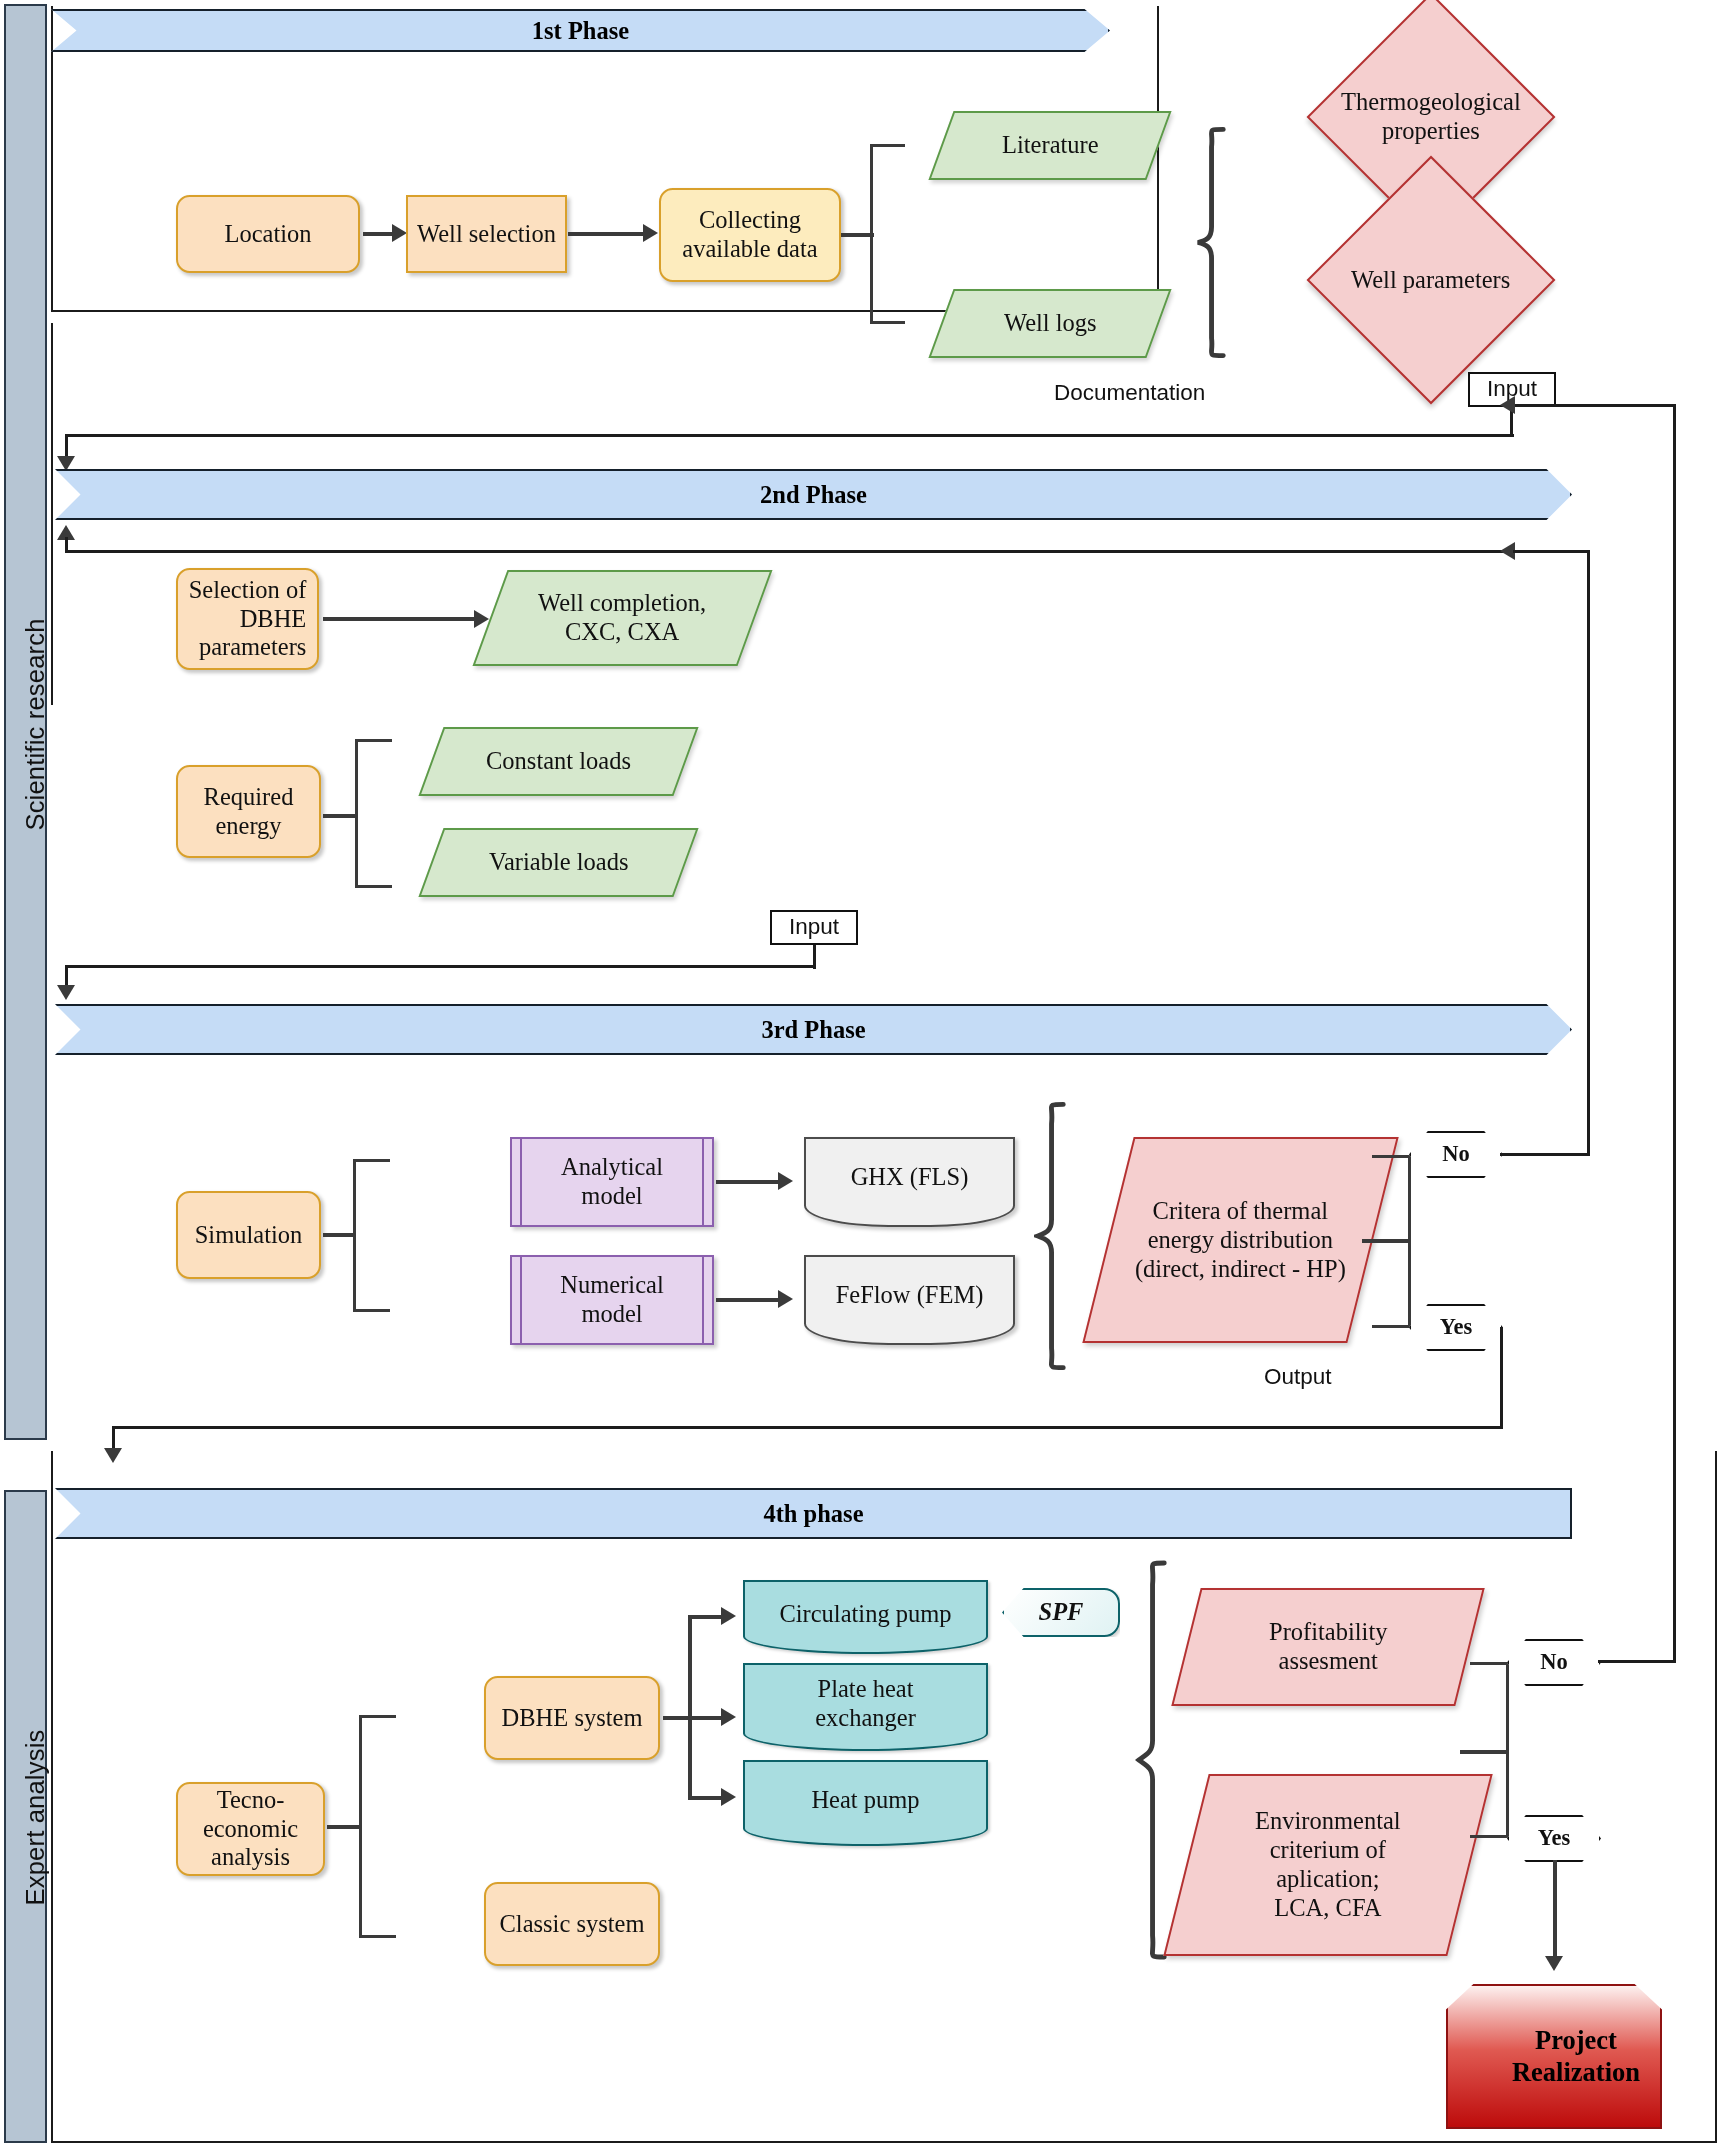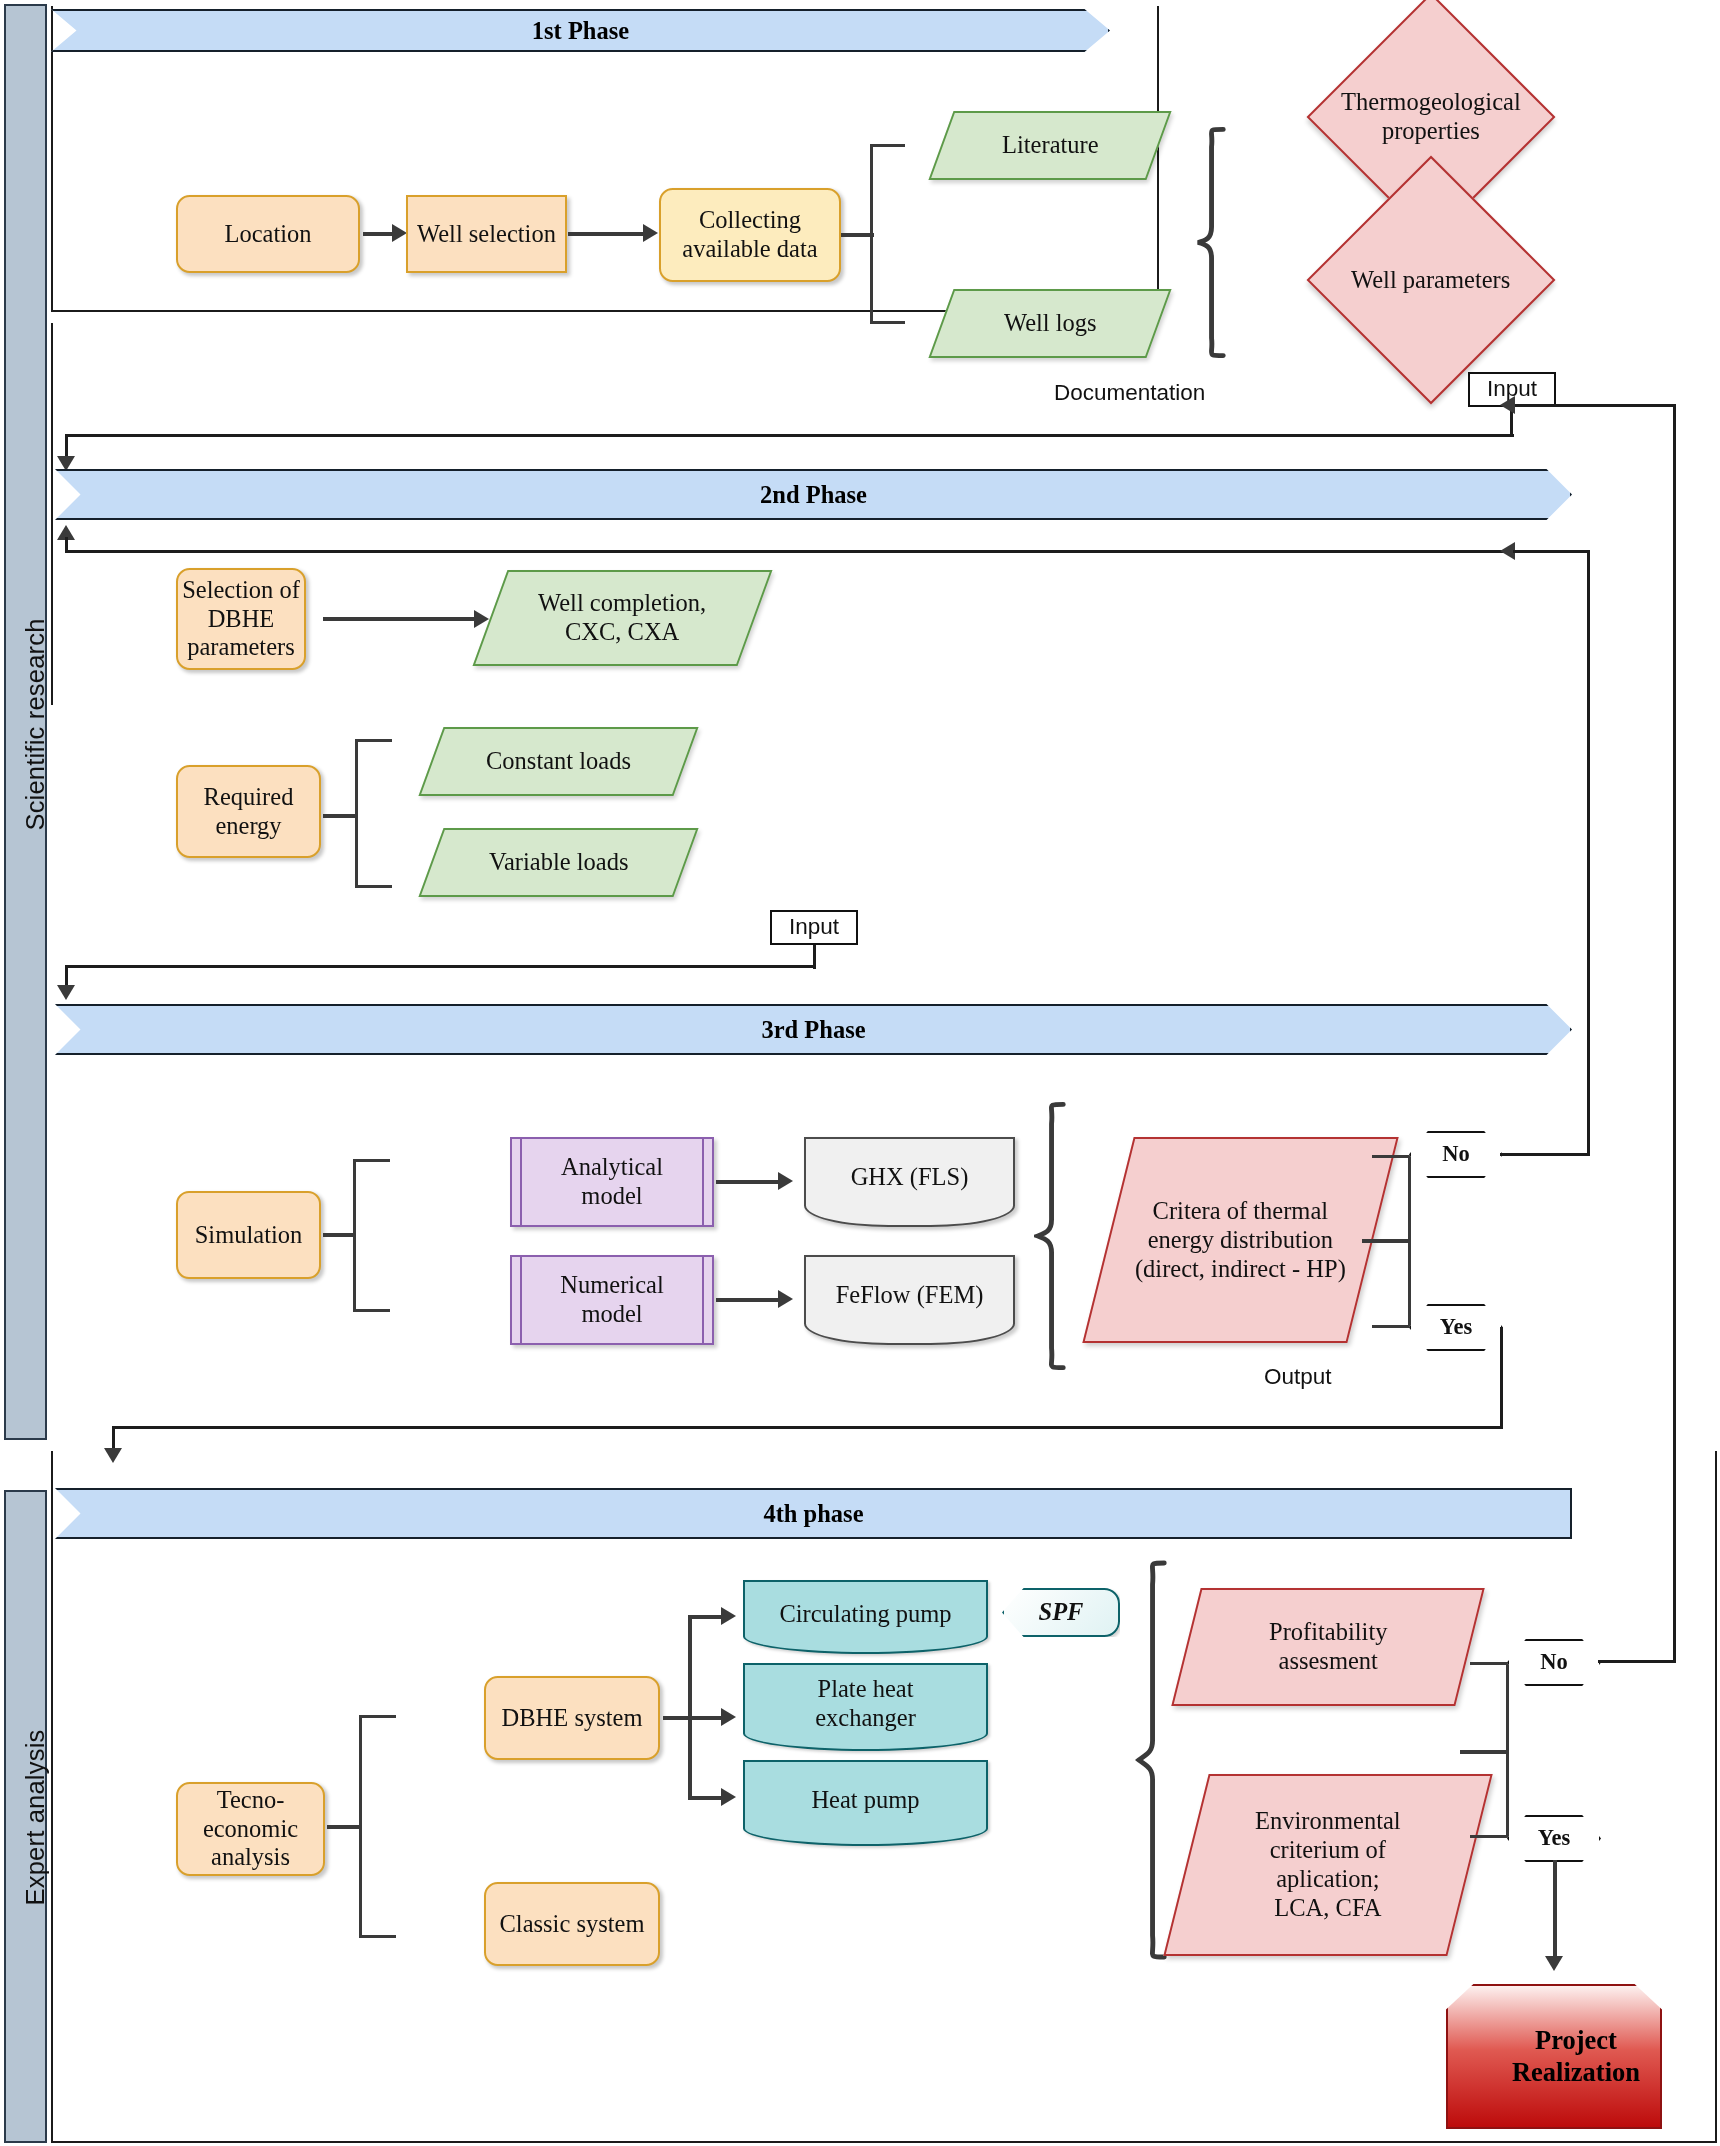--- a/index.html
+++ b/index.html
@@ -245,21 +245,21 @@
   <div class="ln v thin" style="left:65px;top:434px;height:27.4px;"></div>
   <div class="arrow-d" style="left:57px;top:456px;"></div>
 
   <div class="banner" style="left:55px;top:469px;width:1517px;height:51px;">2nd Phase</div>
 
   <div class="arrow-u" style="left:57px;top:525px;"></div>
   <div class="ln v thin" style="left:65px;top:537px;height:15.7px;"></div>
   <div class="ln h thin" style="left:65px;top:550px;width:1525px;"></div>
   <div class="ln v thin" style="left:1587px;top:550px;height:7.8px;"></div>
 
-  <div class="node proc" style="left:176px;top:568px;width:130px;height:102px;">
+  <div class="node proc" style="left:176px;top:568px;width:143px;height:102px;text-align:right;">
     <span style="white-space:pre-line;">Selection of
 DBHE
 parameters</span>
   </div>
   <div class="ln h" style="left:323px;top:617px;width:157px;"></div>
   <div class="arrow-r" style="left:474px;top:610px;"></div>
 
   <div class="node doc-par" style="left:490px;top:570px;width:265px;height:96px;">
     <span style="white-space:pre-line;">Well completion,
 CXC, CXA</span>
@@ -282,21 +282,21 @@
     <span>Input</span>
   </div>
 
   <div class="ln v thin" style="left:813px;top:945px;height:23.5px;"></div>
   <div class="ln h thin" style="left:65px;top:965px;width:751px;"></div>
   <div class="ln v thin" style="left:65px;top:965px;height:25.5px;"></div>
   <div class="arrow-d" style="left:57px;top:985px;"></div>
 
   <div class="banner" style="left:55px;top:1004px;width:1517px;height:51px;">3rd Phase</div>
 
-  <div class="node proc" style="left:176px;top:1191px;width:145px;height:88px;border-radius:13px;">
+  <div class="node proc" style="left:176px;top:1191px;width:145px;height:88px;">
     <span>Simulation</span>
   </div>
   <div class="ln h" style="left:323px;top:1233px;width:33px;"></div>
   <div class="brk" style="left:353px;top:1159px;width:37px;height:153px;"></div>
 
   <div class="node purple" style="left:510px;top:1137px;width:204px;height:90px;">
     <span style="white-space:pre-line;">Analytical
 model</span>
   </div>
   <div class="node purple" style="left:510px;top:1255px;width:204px;height:90px;">

